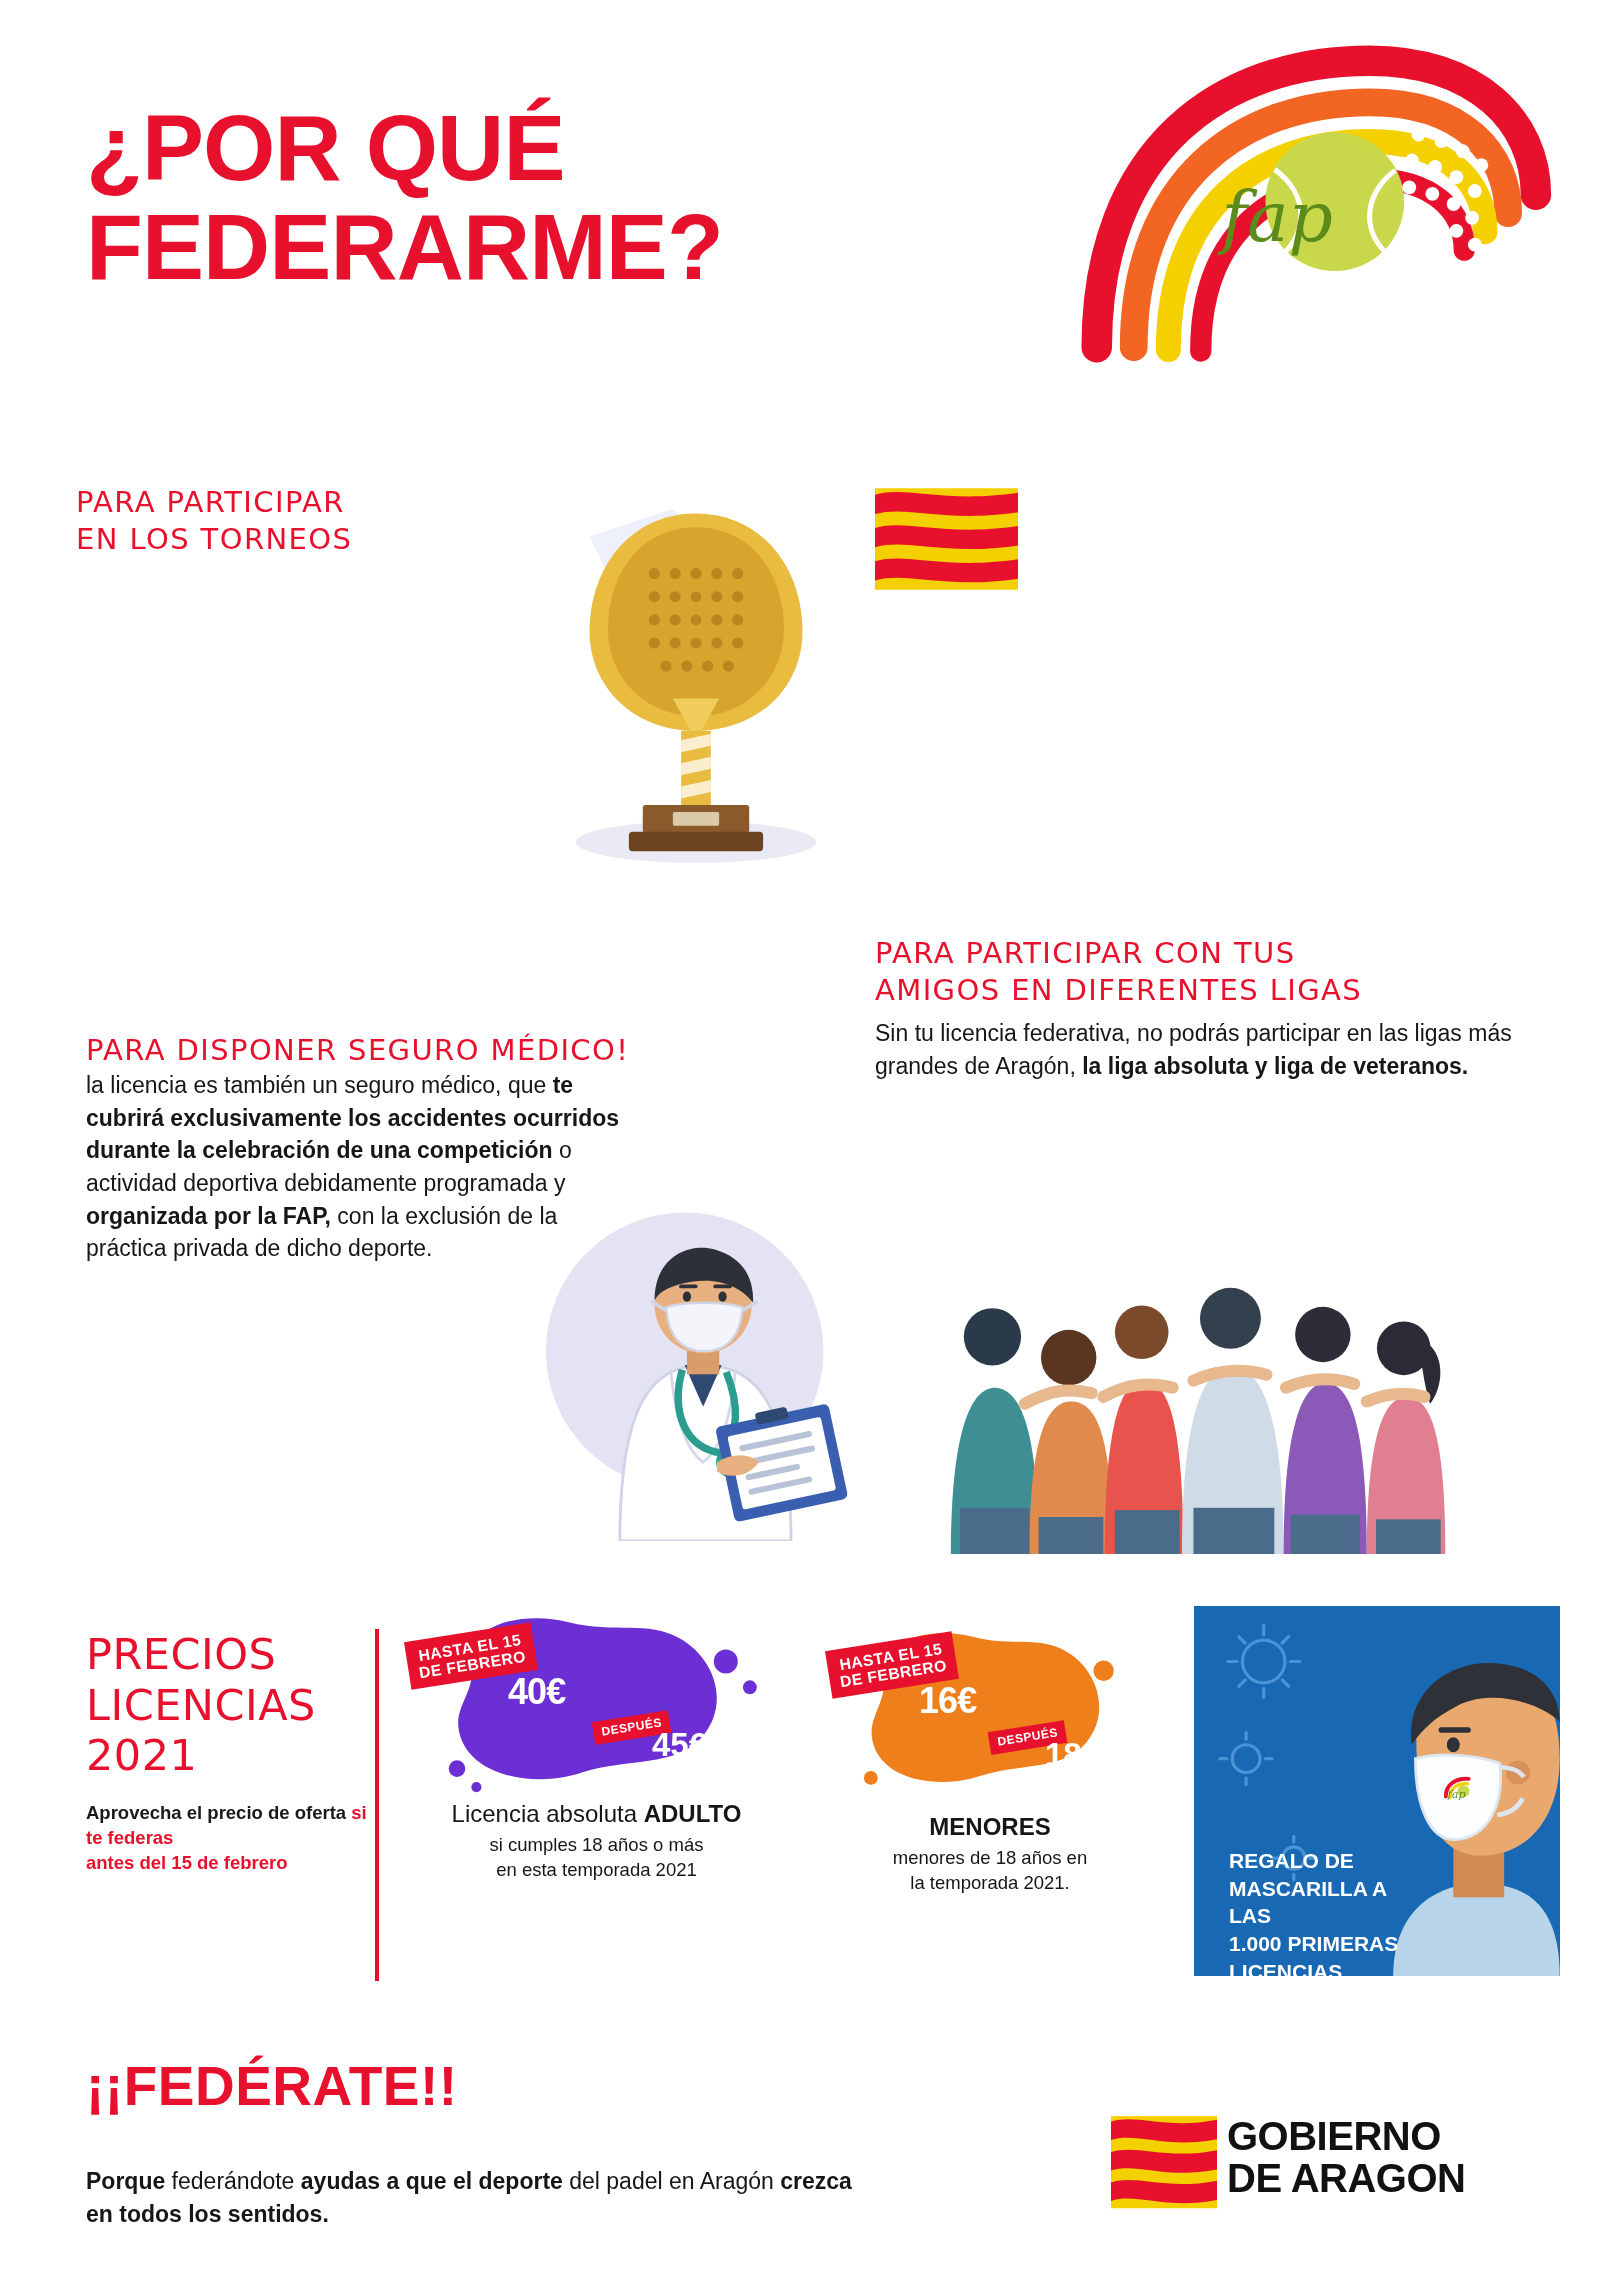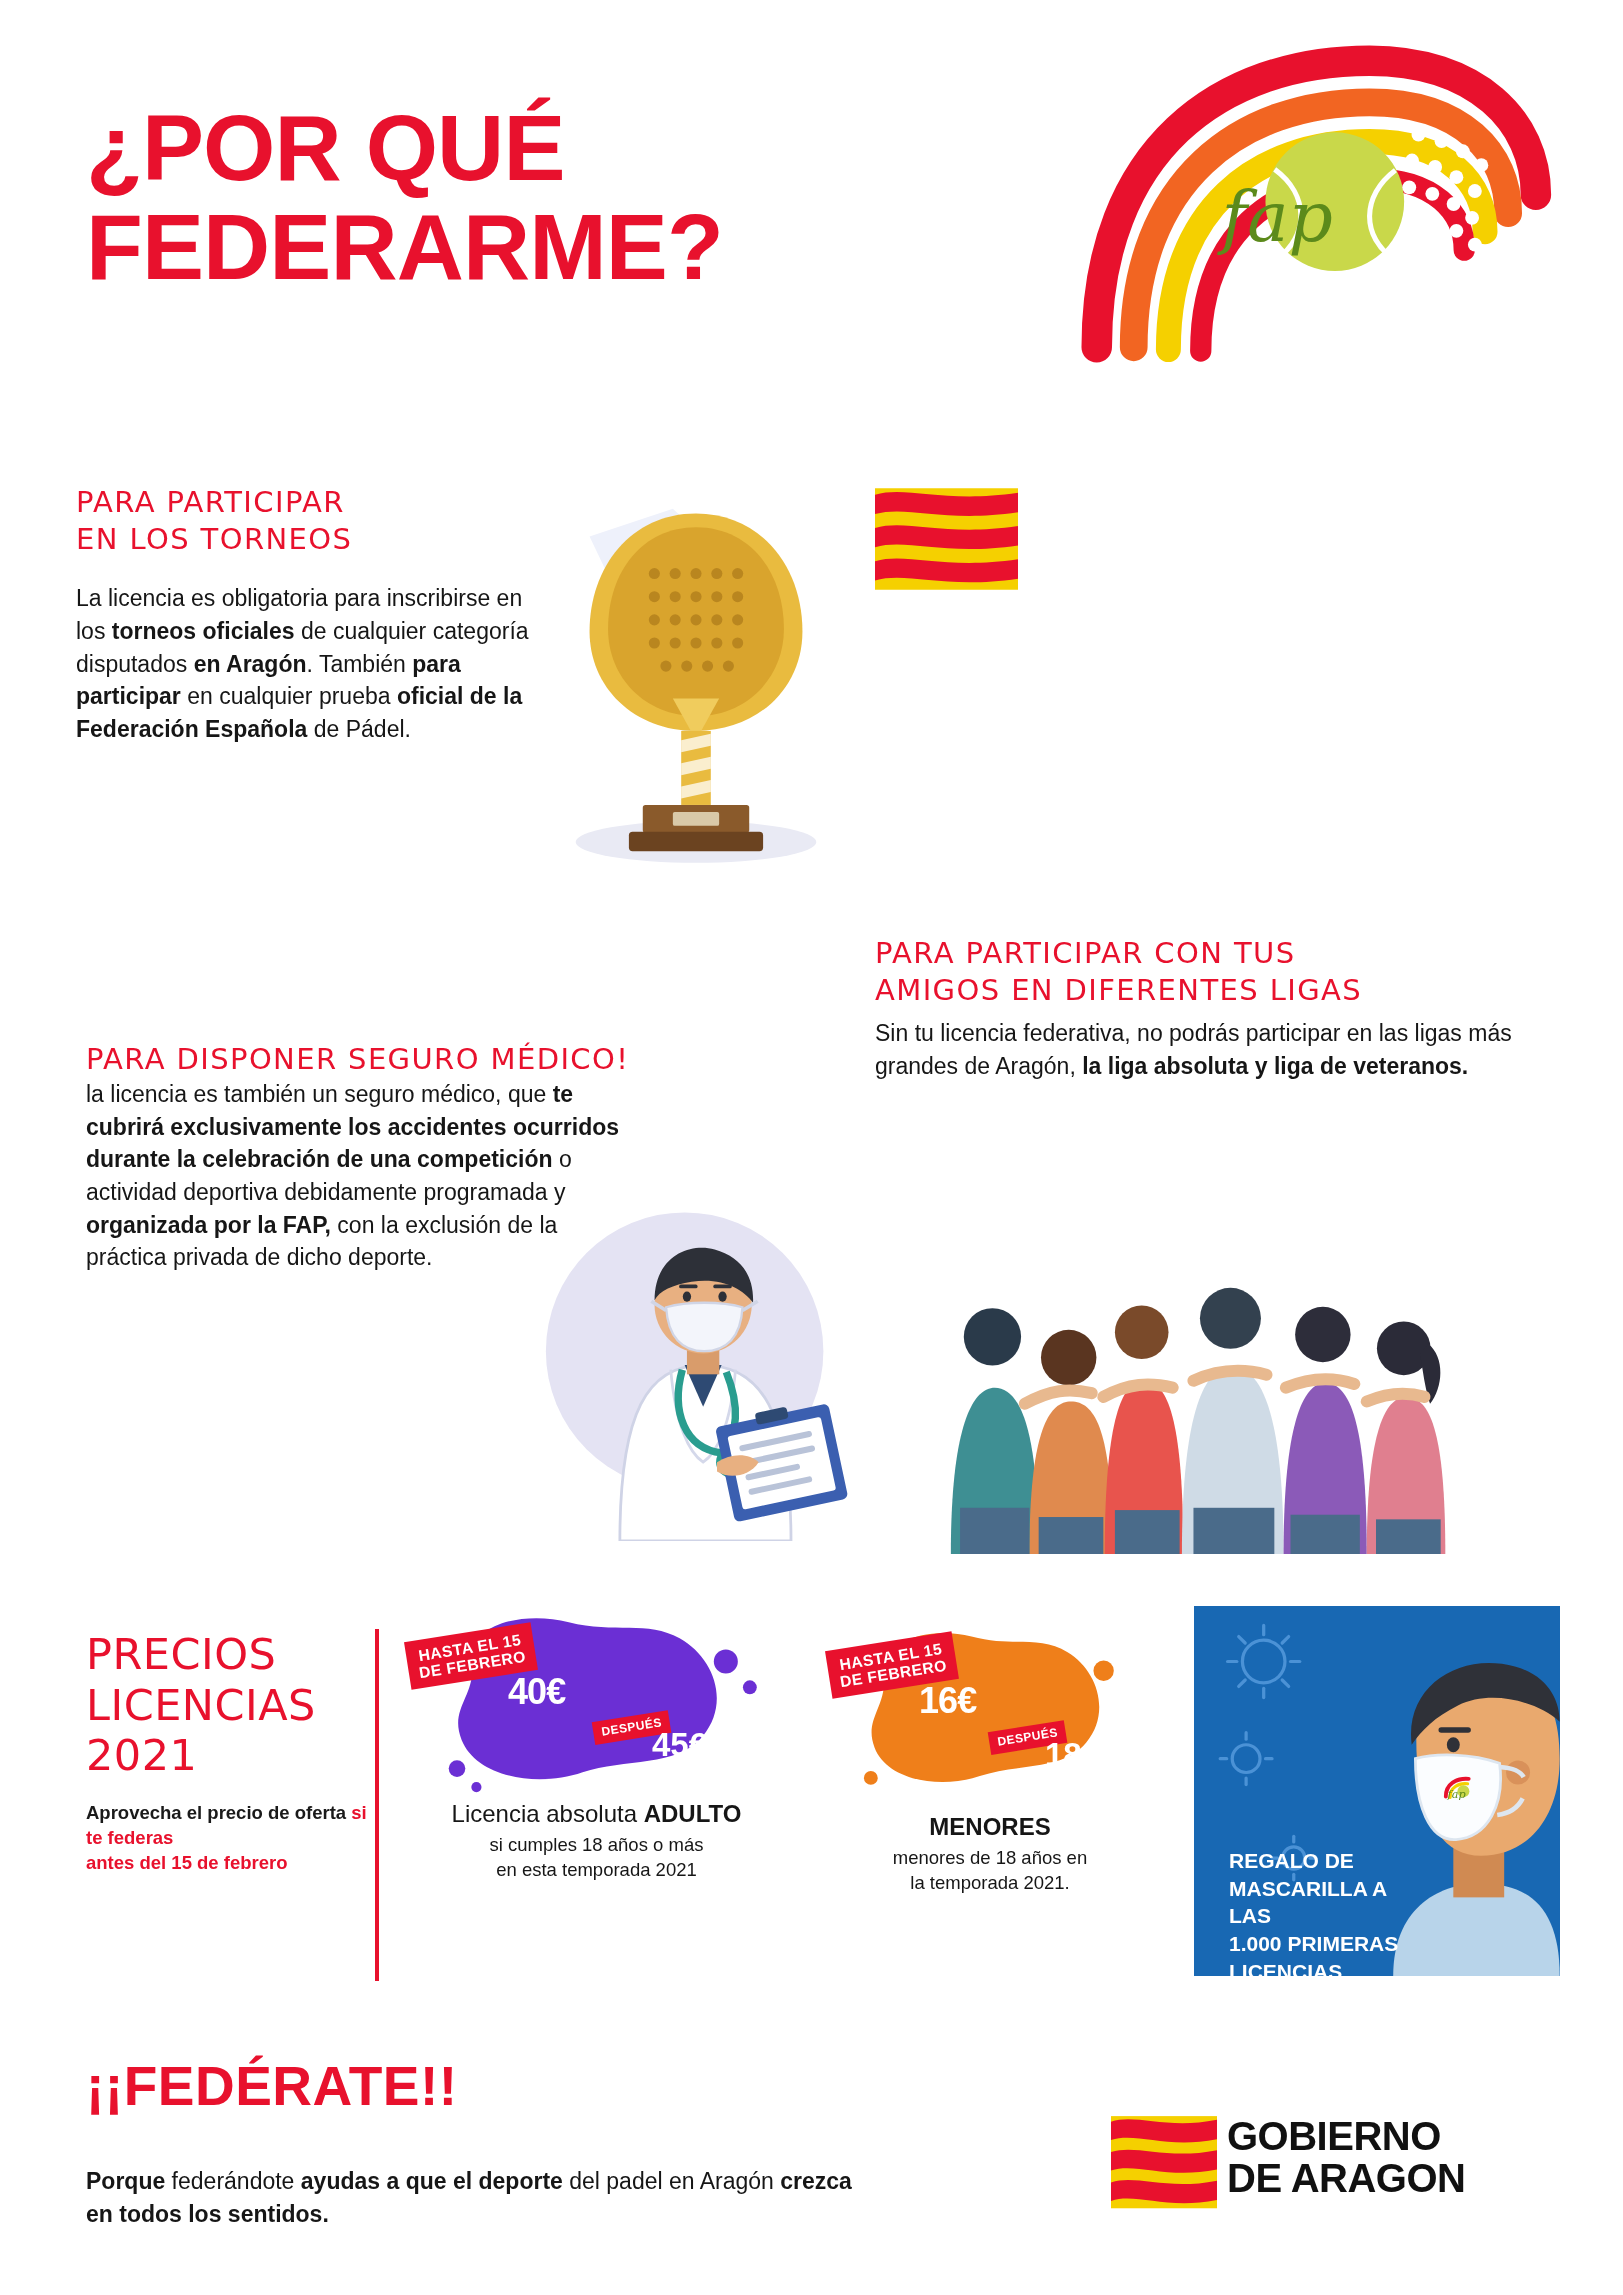--- a/index.html
+++ b/index.html
@@ -113,21 +113,21 @@
     height: 305px;
   }
 
   
   #blk-seguro {
     position: absolute;
     left: 86px;
     top: 1032px;
     width: 694px;
   }
-  #blk-seguro .sec-head { font-size: 29px; margin-top: 9px; }
+  #blk-seguro .sec-head { font-size: 29px; }
   #blk-seguro .body-text { width: 555px; }
 
   .doctor {
     position: absolute;
     left: 532px;
     top: 1166px;
     width: 333px;
     height: 375px;
   }
 
@@ -323,21 +323,20 @@
         <text x="330" y="430">fap</text>
       </g>
     </svg>
   </div>
 
   <div id="blk-torneos">
     <div class="sec-head">
       <div>PARA PARTICIPAR</div>
       <div>EN LOS TORNEOS</div>
     </div>
-    <div class="body-text">La licencia es obligatoria para inscribirse en los <b>torneos oficiales</b> de cualquier categoría disputados <b>en Aragón</b>. También <b>para participar</b> en cualquier prueba <b>oficial de la Federación Española</b> de Pádel.</div>
   </div>
 
   <div class="trophy">
     <svg viewBox="0 0 700 860" width="324" height="398" aria-hidden="true">
       <ellipse cx="350" cy="780" rx="260" ry="45" fill="#e9eaf4"></ellipse>
       <polygon points="120,120 300,60 560,300 330,560" fill="#eef1fb"></polygon>
 
       <path d="M350 70 C 210 70, 120 185, 120 325 C 120 445, 215 540, 350 540
                C 485 540, 580 445, 580 325 C 580 185, 490 70, 350 70 Z" fill="#e9bb3f"></path>
       <path d="M350 100 C 235 100, 160 195, 160 320 C 160 425, 240 508, 350 508

